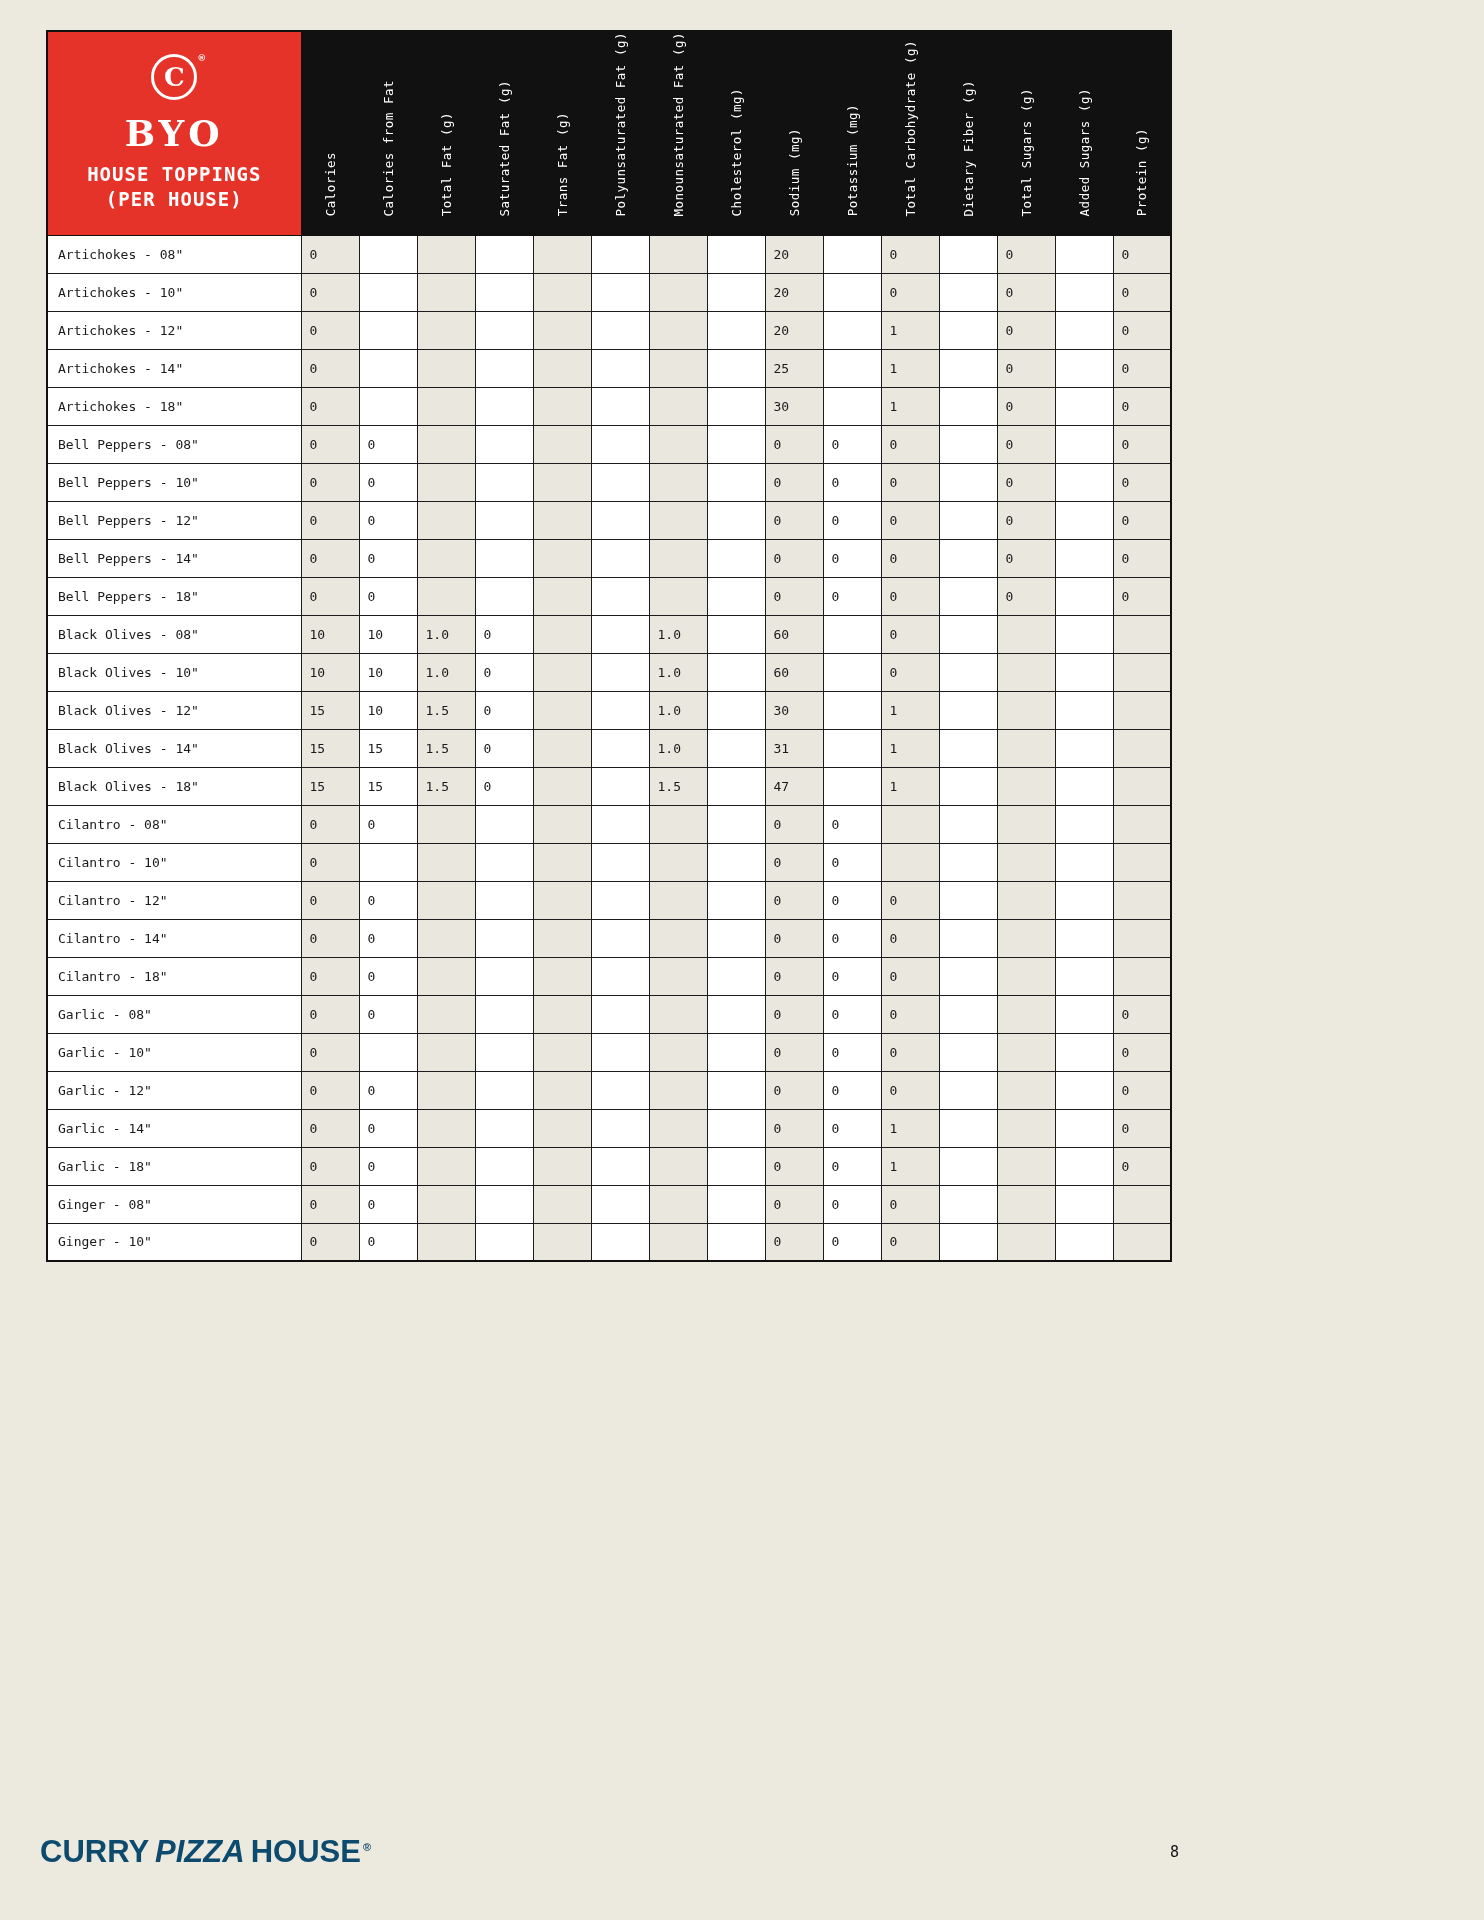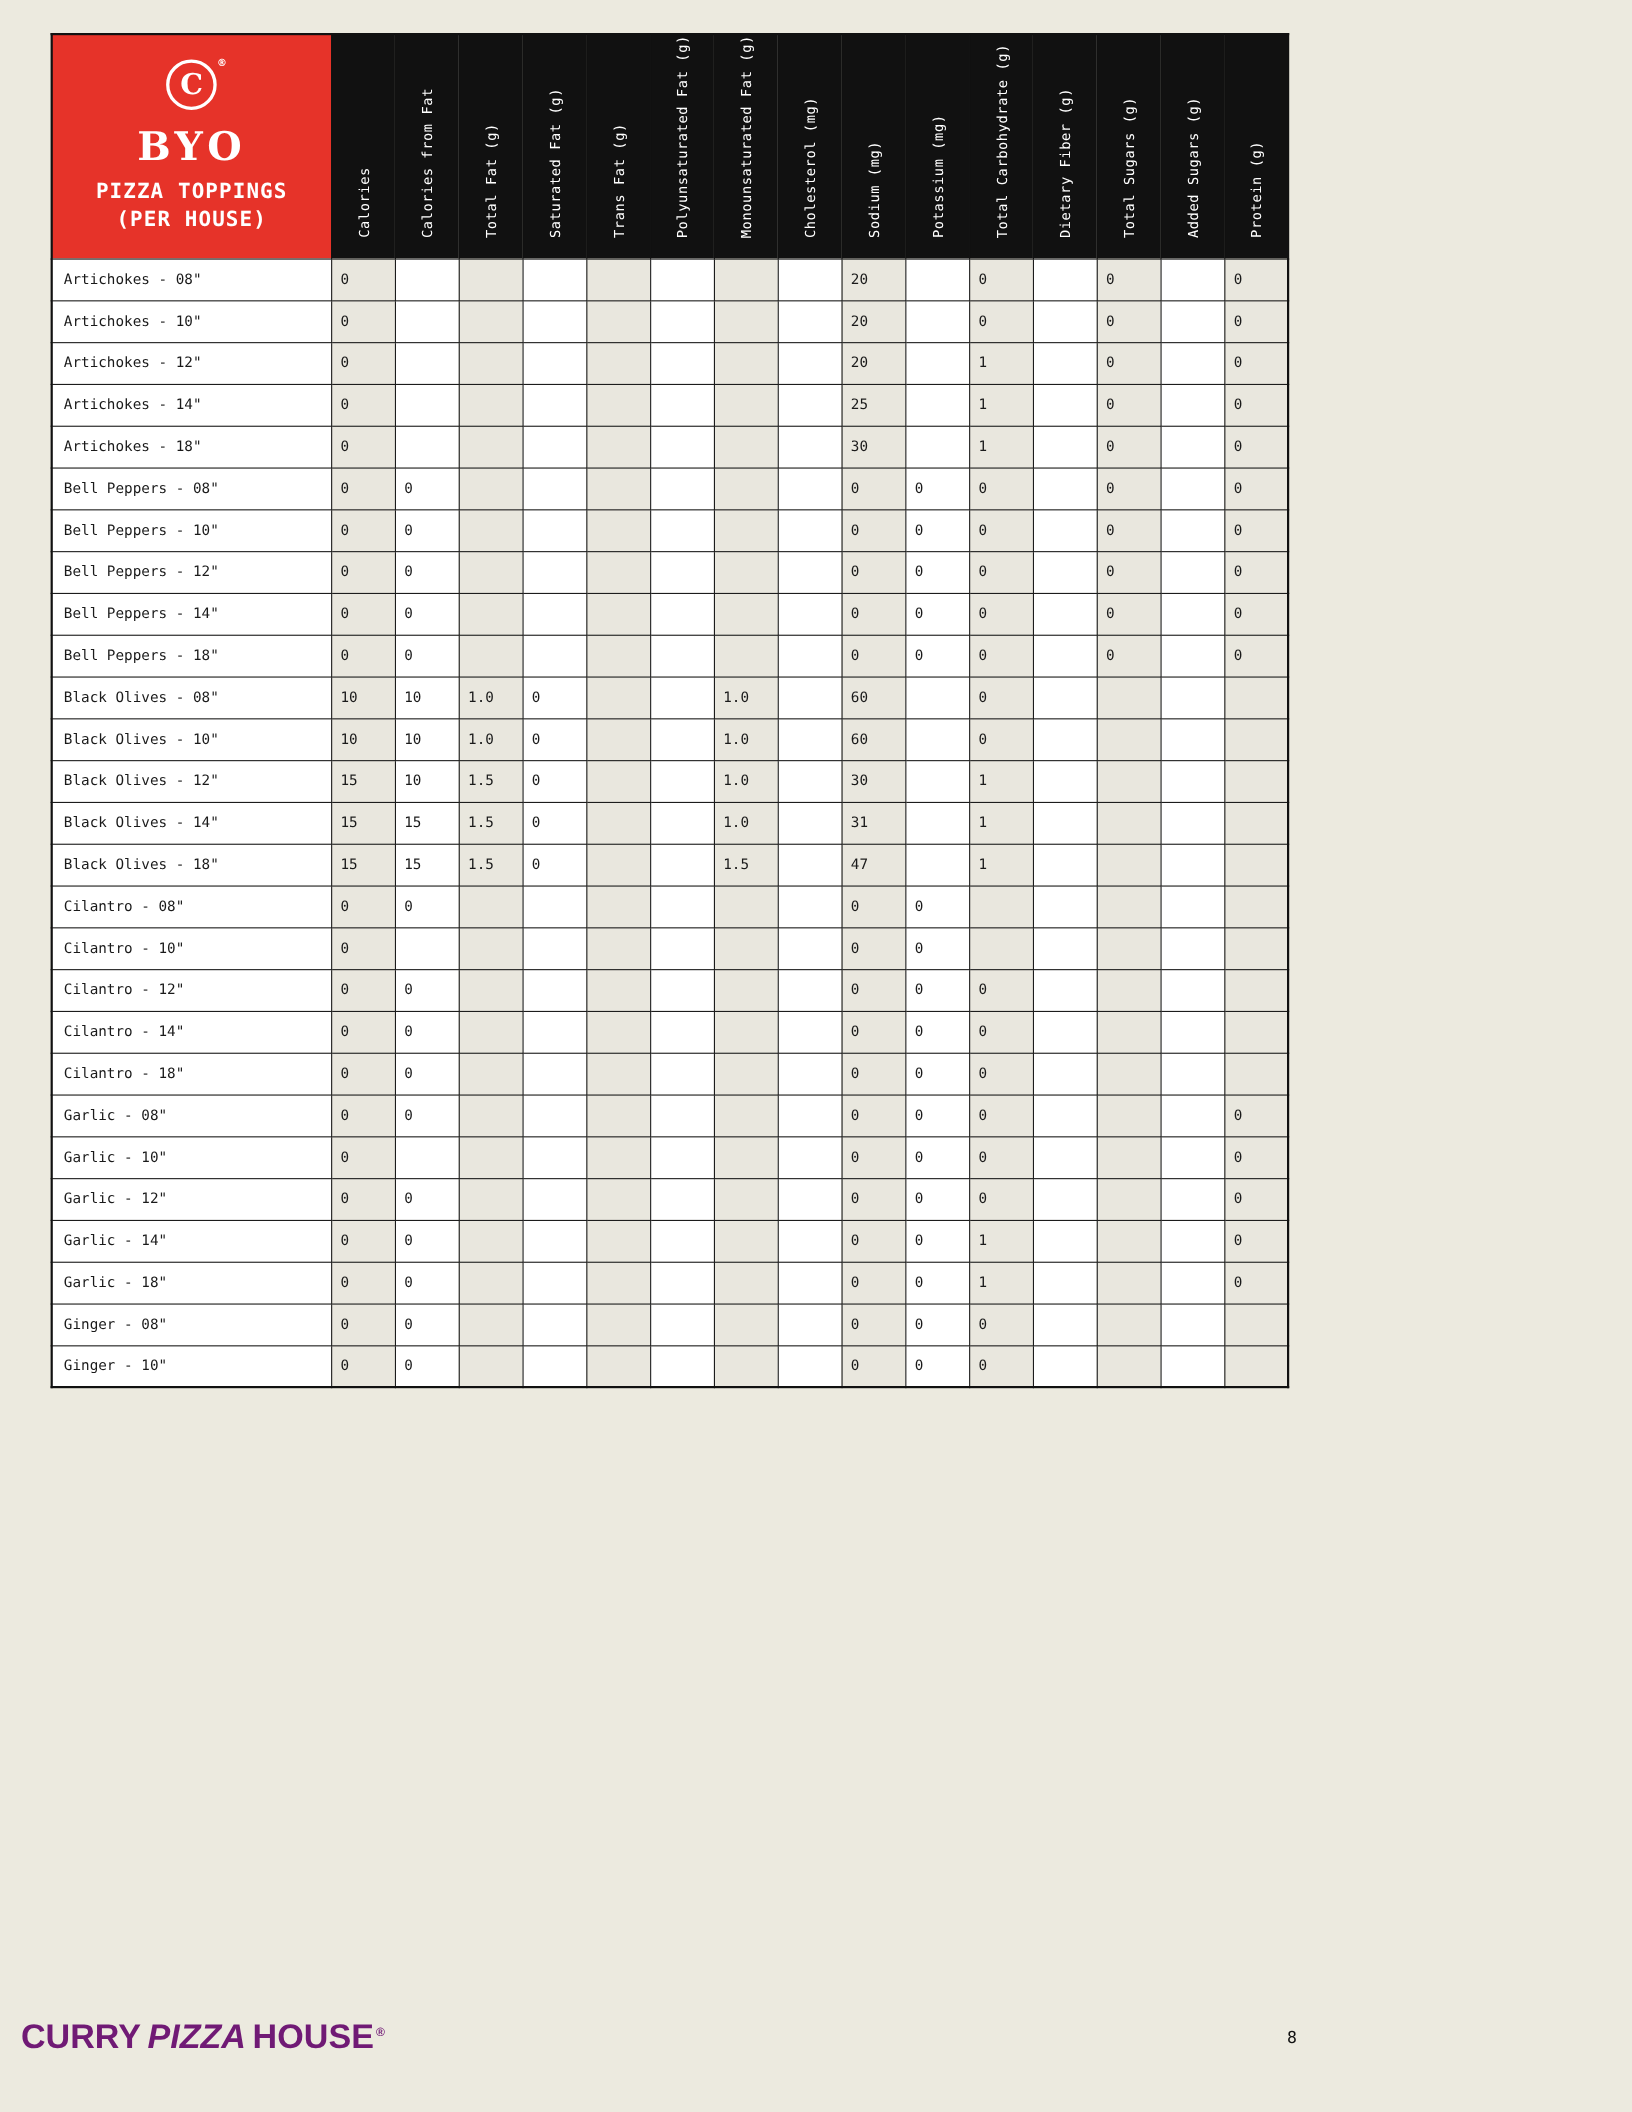--- a/index.html
+++ b/index.html
@@ -83,22 +83,22 @@
     text-align:left;
     vertical-align:middle;
     background:#ffffff;
   }
   td.row-label { width:254px; padding-left:10px; background:#ffffff; }
   tbody td:nth-child(even) { background:#e9e7de; }
 
   
   .footer-logo {
     position:absolute;
-    left:19px; top:1834px;
-    color:#701a75;
+    left:40px; top:1834px;
+    color:#0c4a6e;
     font-family:"Liberation Sans", sans-serif;
     font-weight:900;
     font-size:31px;
     letter-spacing:0px;
     white-space:nowrap;
   }
   .footer-logo .italic { font-style:italic; margin:0 6px; }
   .footer-logo .reg { font-size:11px; vertical-align:super; margin-left:2px; }
 
   .page-number {
@@ -115,21 +115,21 @@
 <div class="table-wrap">
   <table class="nutrition">
     <thead>
       <tr id="header-row">
         <th class="brand-cell">
           <div class="logo-circle">
             <span class="logo-letter">C</span>
             <span class="logo-reg">®</span>
           </div>
           <div class="brand-byo">BYO</div>
-          <div class="brand-sub">PIZZA TOPPINGS</div>
+          <div class="brand-sub">HOUSE TOPPINGS</div>
           <div class="brand-sub">(PER HOUSE)</div>
         </th>
 
       <th class="col-head"><span class="vtext">Calories</span></th>
           <th class="col-head"><span class="vtext">Calories from Fat</span></th>
           <th class="col-head"><span class="vtext">Total Fat (g)</span></th>
           <th class="col-head"><span class="vtext">Saturated Fat (g)</span></th>
           <th class="col-head"><span class="vtext">Trans Fat (g)</span></th>
           <th class="col-head"><span class="vtext">Polyunsaturated Fat (g)</span></th>
           <th class="col-head"><span class="vtext">Monounsaturated Fat (g)</span></th>

